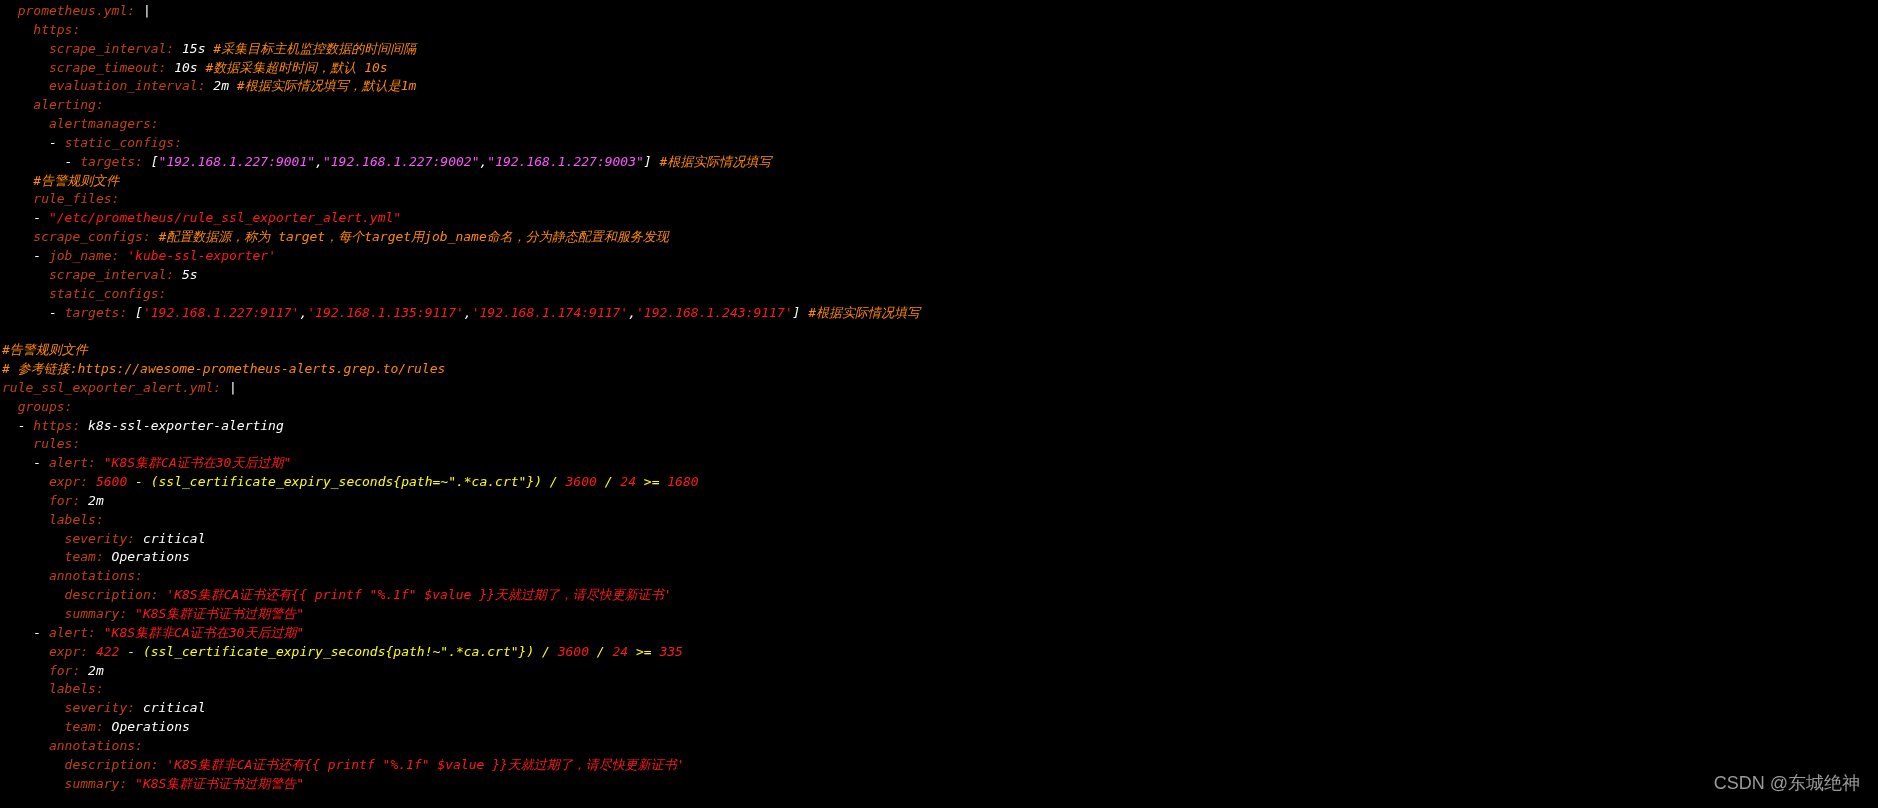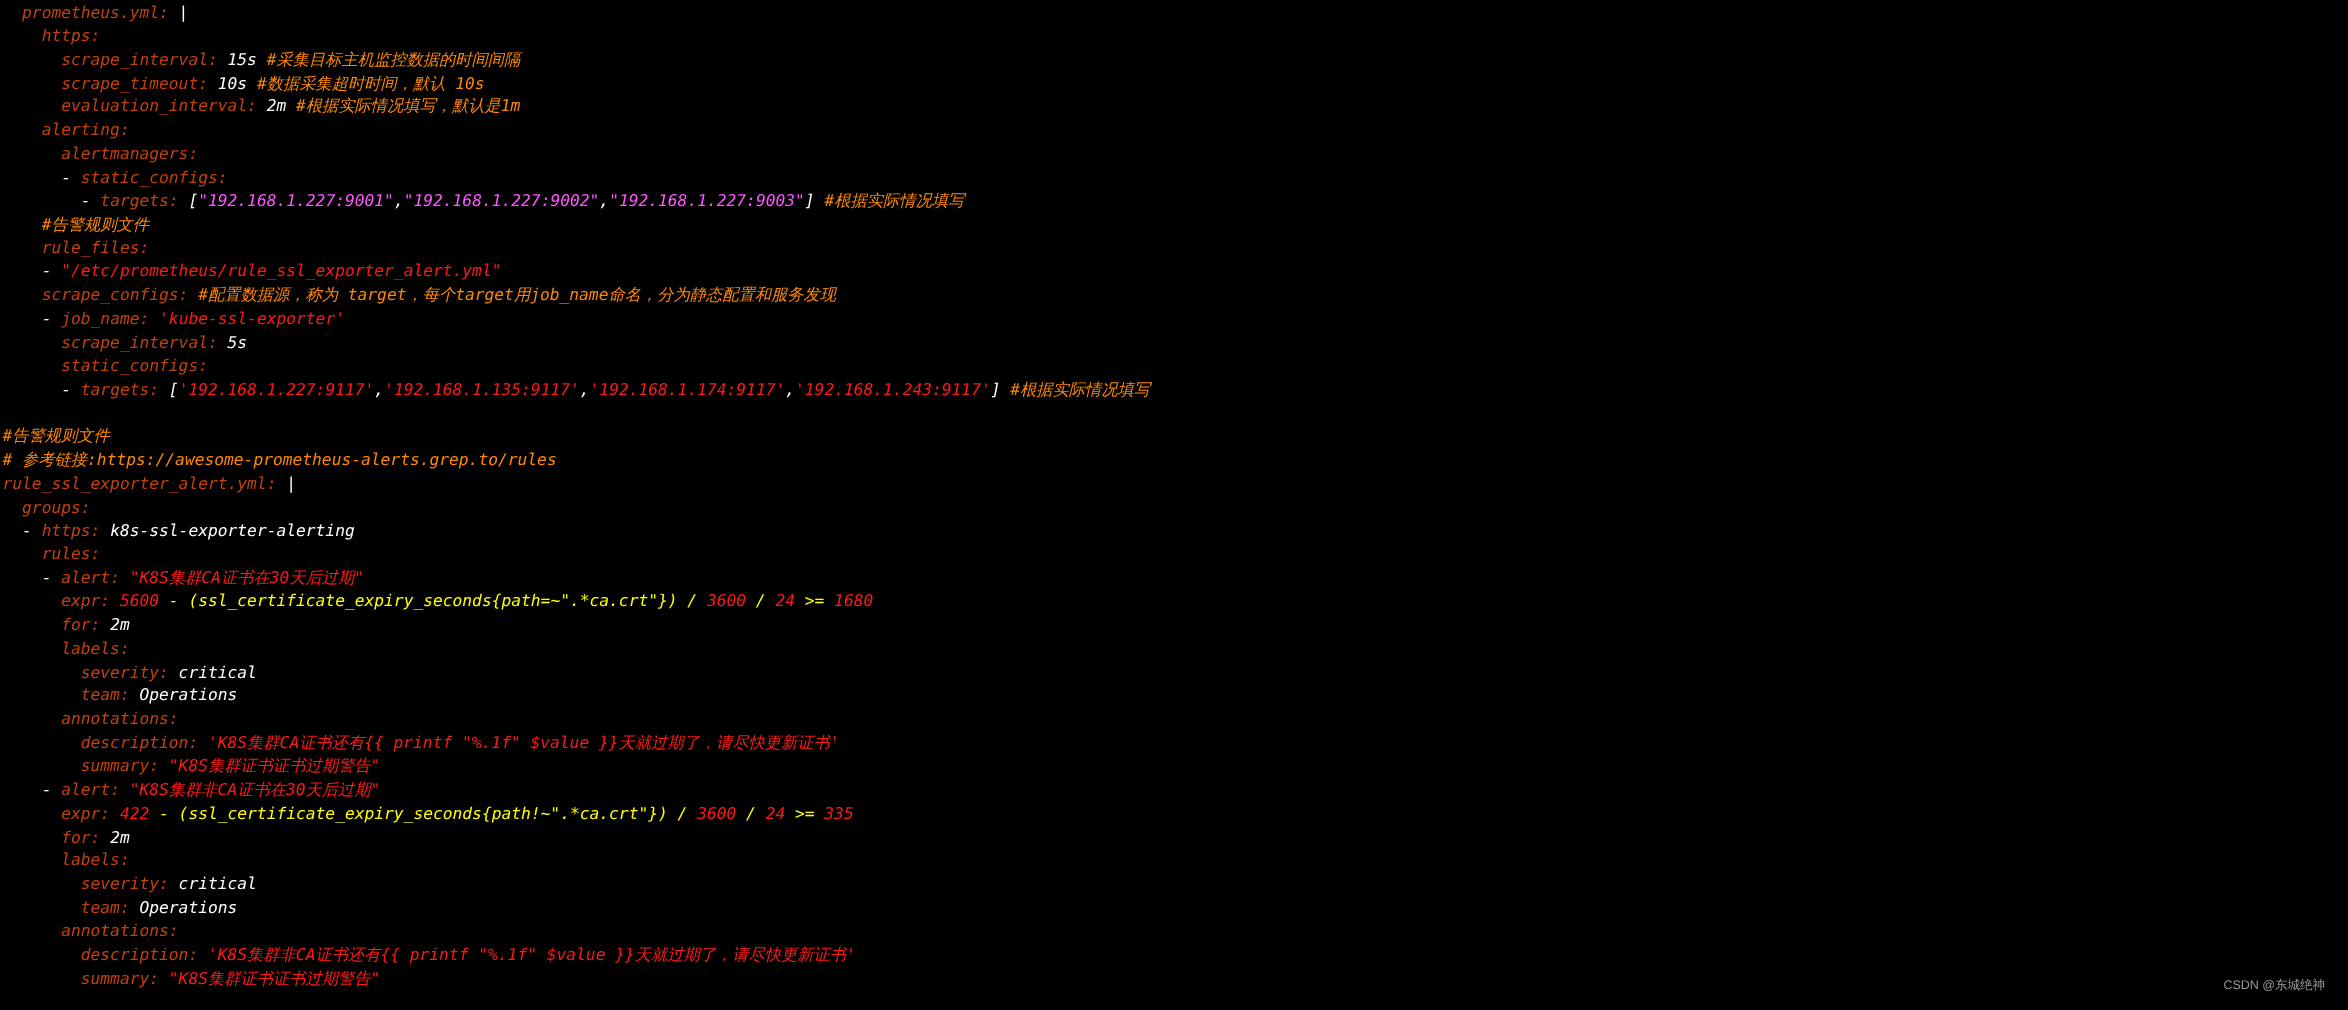--- a/index.html
+++ b/index.html
@@ -26,21 +26,21 @@
   .c-white   { color: #ffffff; }
   .c-red     { color: #ff1818; }
   .c-magenta { color: #ff55ff; }
   .c-orange  { color: #ff8800; }
   .watermark {
     position: absolute;
     right: 18px;
     bottom: 12px;
     color: #9a9a9a;
     font-family: Arial, sans-serif;
-    font-size: 10px;
+    font-size: 18px;
     font-style: normal;
   }
 </style>
 </head>
 <body>
 
 <pre class="code" id="code"><span class="c-cyan">  prometheus.yml:</span><span class="c-white"> |</span>
 <span class="c-cyan">    https:</span>
 <span class="c-cyan">      scrape_interval:</span><span class="c-white"> 15s </span><span class="c-orange">#采集目标主机监控数据的时间间隔</span>
 <span class="c-cyan">      scrape_timeout:</span><span class="c-white"> 10s </span><span class="c-orange">#数据采集超时时间，默认 10s</span>

